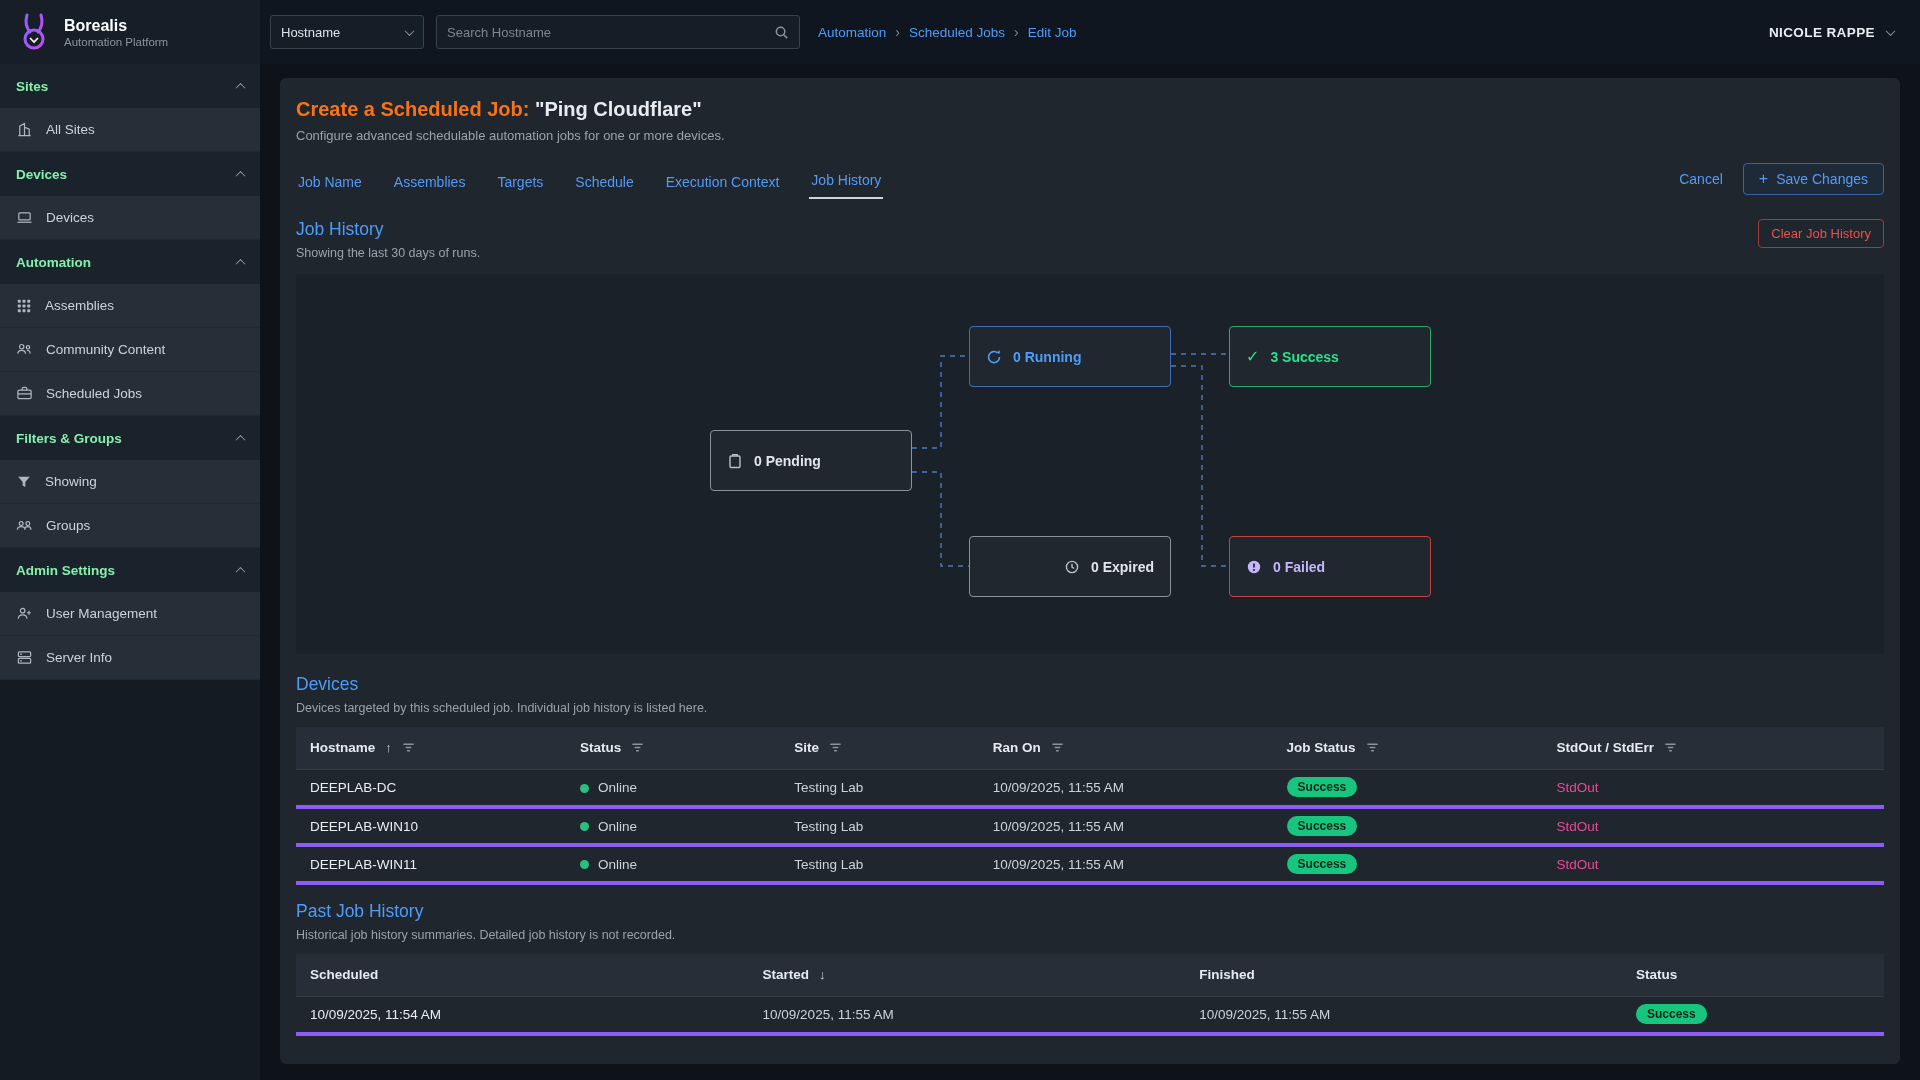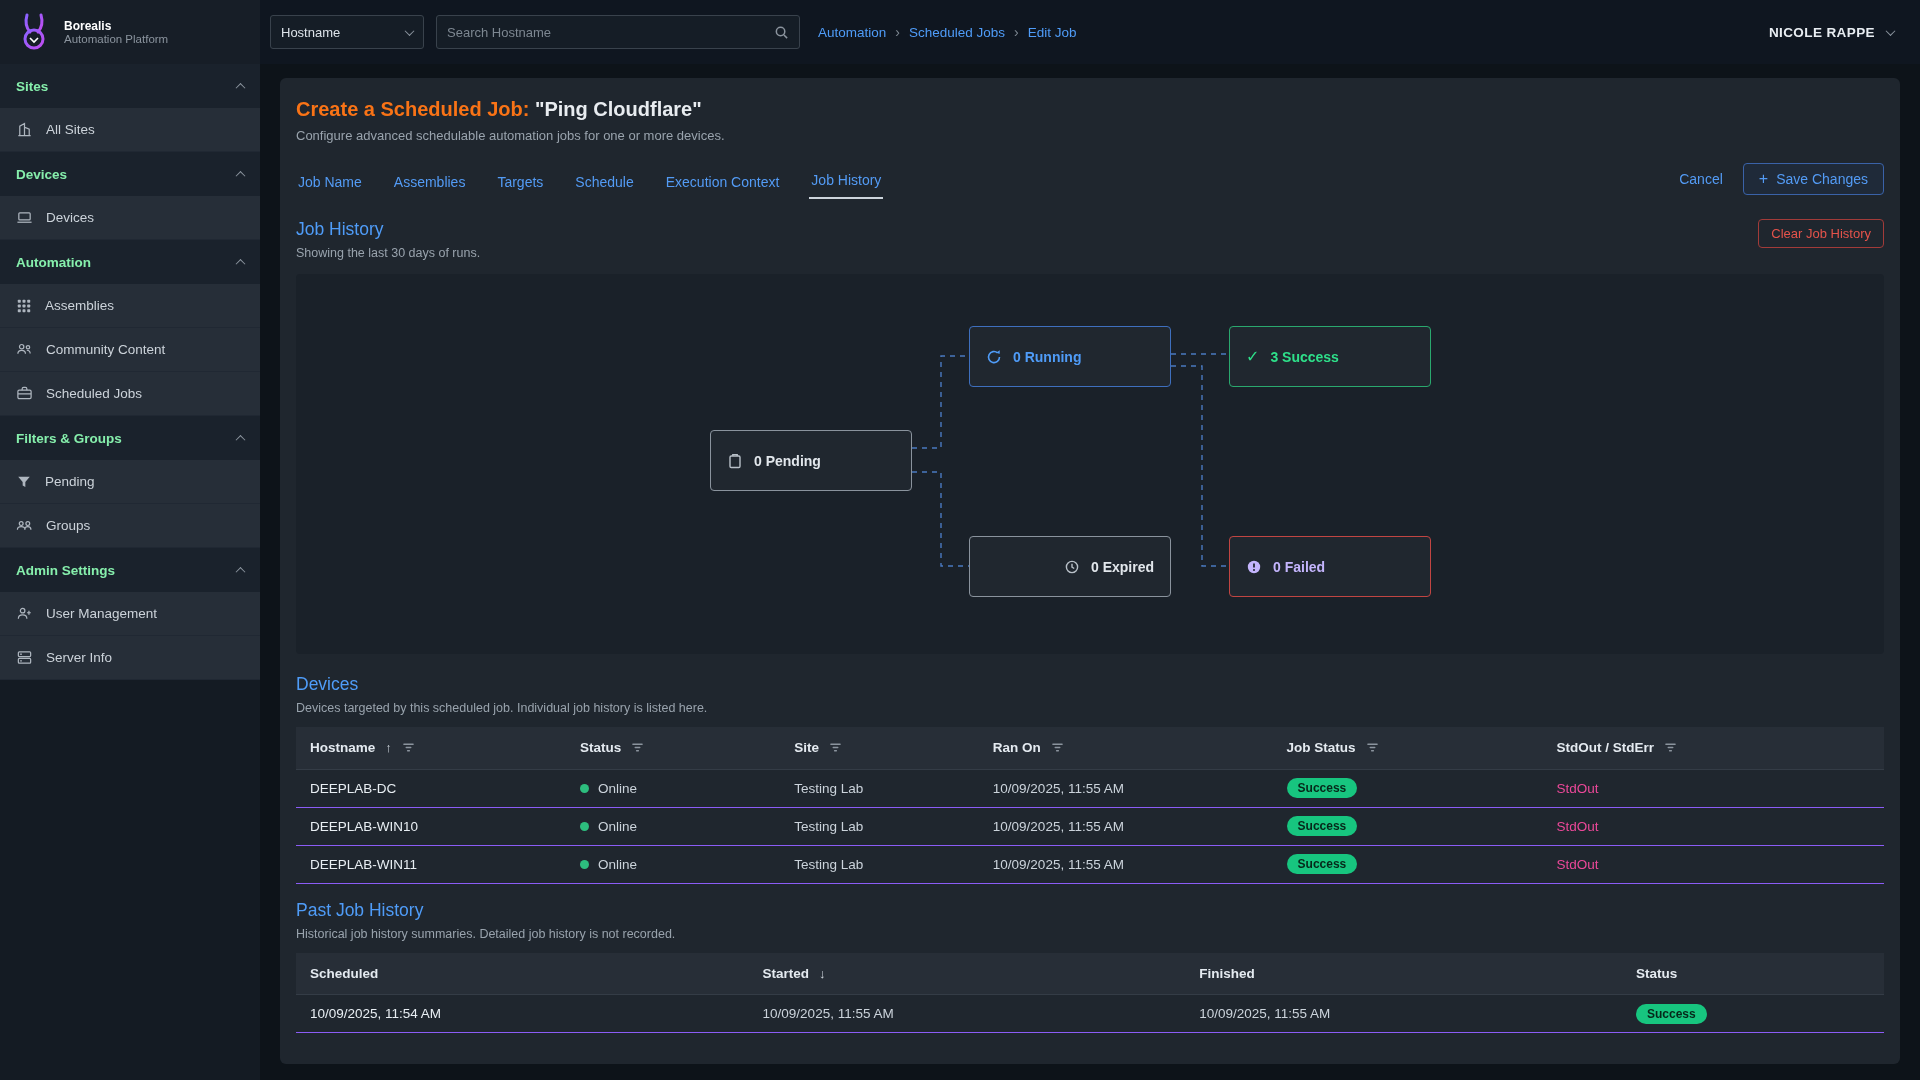--- a/index.html
+++ b/index.html
@@ -6,21 +6,21 @@
   html,body { width:1920px; height:1080px; overflow:hidden; }
   body {
     font-family: "Liberation Sans", "DejaVu Sans", sans-serif;
     background:#0d1319; color:#c9d1d9; font-size:14px;
   }
   
   header { display:flex; align-items:center; height:64px; background:#0f1620; }
   .brand { width:260px; height:100%; display:flex; align-items:center; gap:10px;
            padding:0 14px; background:#171e27; }
   .brand-logo { width:40px; height:40px; flex:0 0 auto; }
-  .brand-name { color:#ffffff; font-weight:bold; font-size:12px; line-height:1.2; }
+  .brand-name { color:#ffffff; font-weight:bold; font-size:16px; line-height:1.2; }
   .brand-sub  { color:#8b949e; font-size:11.5px; }
   .host-select { margin-left:10px; width:154px; height:34px; background:#151d26;
     border:1px solid #39424c; border-radius:3px; display:flex; align-items:center;
     justify-content:space-between; padding:0 10px; color:#dde3e9; font-size:13px; cursor:pointer; }
   .searchbox { margin-left:12px; width:364px; height:34px; background:#151d26;
     border:1px solid #39424c; border-radius:3px; display:flex; align-items:center; padding:0 10px; }
   .searchbox input { flex:1; background:transparent; border:none; outline:none;
     color:#dde3e9; font-size:13px; font-family:inherit; }
   .searchbox input::placeholder { color:#7d8791; }
   .searchbox svg { color:#8b949e; }
@@ -82,21 +82,21 @@
   .fbox.running { left:673px; top:52px;  border:1px solid #3e6fbe; color:#4f9cf8; }
   .fbox.success { left:933px; top:52px;  border:1px solid #2aa86e; color:#2ee08a; }
   .fbox.expired { left:673px; top:262px; border:1px solid #8a939d; color:#e2e7ec;justify-content:flex-end; }
   .fbox.failed  { left:933px; top:262px; border:1px solid #c14542; color:#c4b5fd; }
   .fbox.pending svg, .fbox.expired svg { color:#b8c0c8; }
   .glyph.check { font-size:16px; }
   
   table { width:100%; border-collapse:collapse; margin-top:12px; }
   th { text-align:left; background:#272e37; height:42px; padding:0 14px;
     font-size:13.5px; color:#e4eaf0; font-weight:bold; border-bottom:1px solid #343c46; cursor:pointer; }
-  td { height:38px; padding:0 14px; font-size:13.5px; color:#cbd3db; border-bottom:1px solid #8b5cf6; }
+  td { height:38px; padding:0 14px; font-size:13.5px; color:#cbd3db; border-bottom:4px solid #8b5cf6; }
   td.first { color:#e8eef3; }
   .th-inner { display:flex; align-items:center; gap:10px; }
   .sort-ic { color:#cfd6dd; font-size:13px; }
   .filter-ic { color:#8b949e; }
   .dot { display:inline-block; width:9px; height:9px; border-radius:50%;
     background:#2dbd7e; margin-right:9px; vertical-align:middle; }
   .badge { display:inline-block; background:#17c57f; color:#06281a; font-weight:bold;
     font-size:12px; padding:3px 11px; border-radius:11px; }
   a.cell-link { color:#ec4899; text-decoration:none; cursor:pointer; }
 </style>
@@ -210,21 +210,21 @@
     </div>
 
     <div class="side-head">
       <span>Filters &amp; Groups</span>
       <span class="chev up gray"></span>
     </div>
     <div class="side-item">
       <svg width="16" height="16" viewBox="0 0 18 18">
         <path d="M2.5 3h13l-5 6v5.6l-3-1.8V9z" fill="currentColor"></path>
       </svg>
-      <span>Pending</span>
+      <span>Showing</span>
     </div>
     <div class="side-item">
       <svg width="17" height="17" viewBox="0 0 18 18" fill="none" stroke="currentColor" stroke-width="1.3">
         <circle cx="5.5" cy="7" r="2"></circle>
           <circle cx="12.5" cy="7" r="2"></circle>
         <path d="M1.5 13.5c0-2 1.8-3.2 4-3.2s4 1.2 4 3.2M9.2 13.5c0-2 1.5-3.2 3.3-3.2s3.3 1.2 3.3 3.2"></path>
       </svg>
       <span>Groups</span>
     </div>
 

